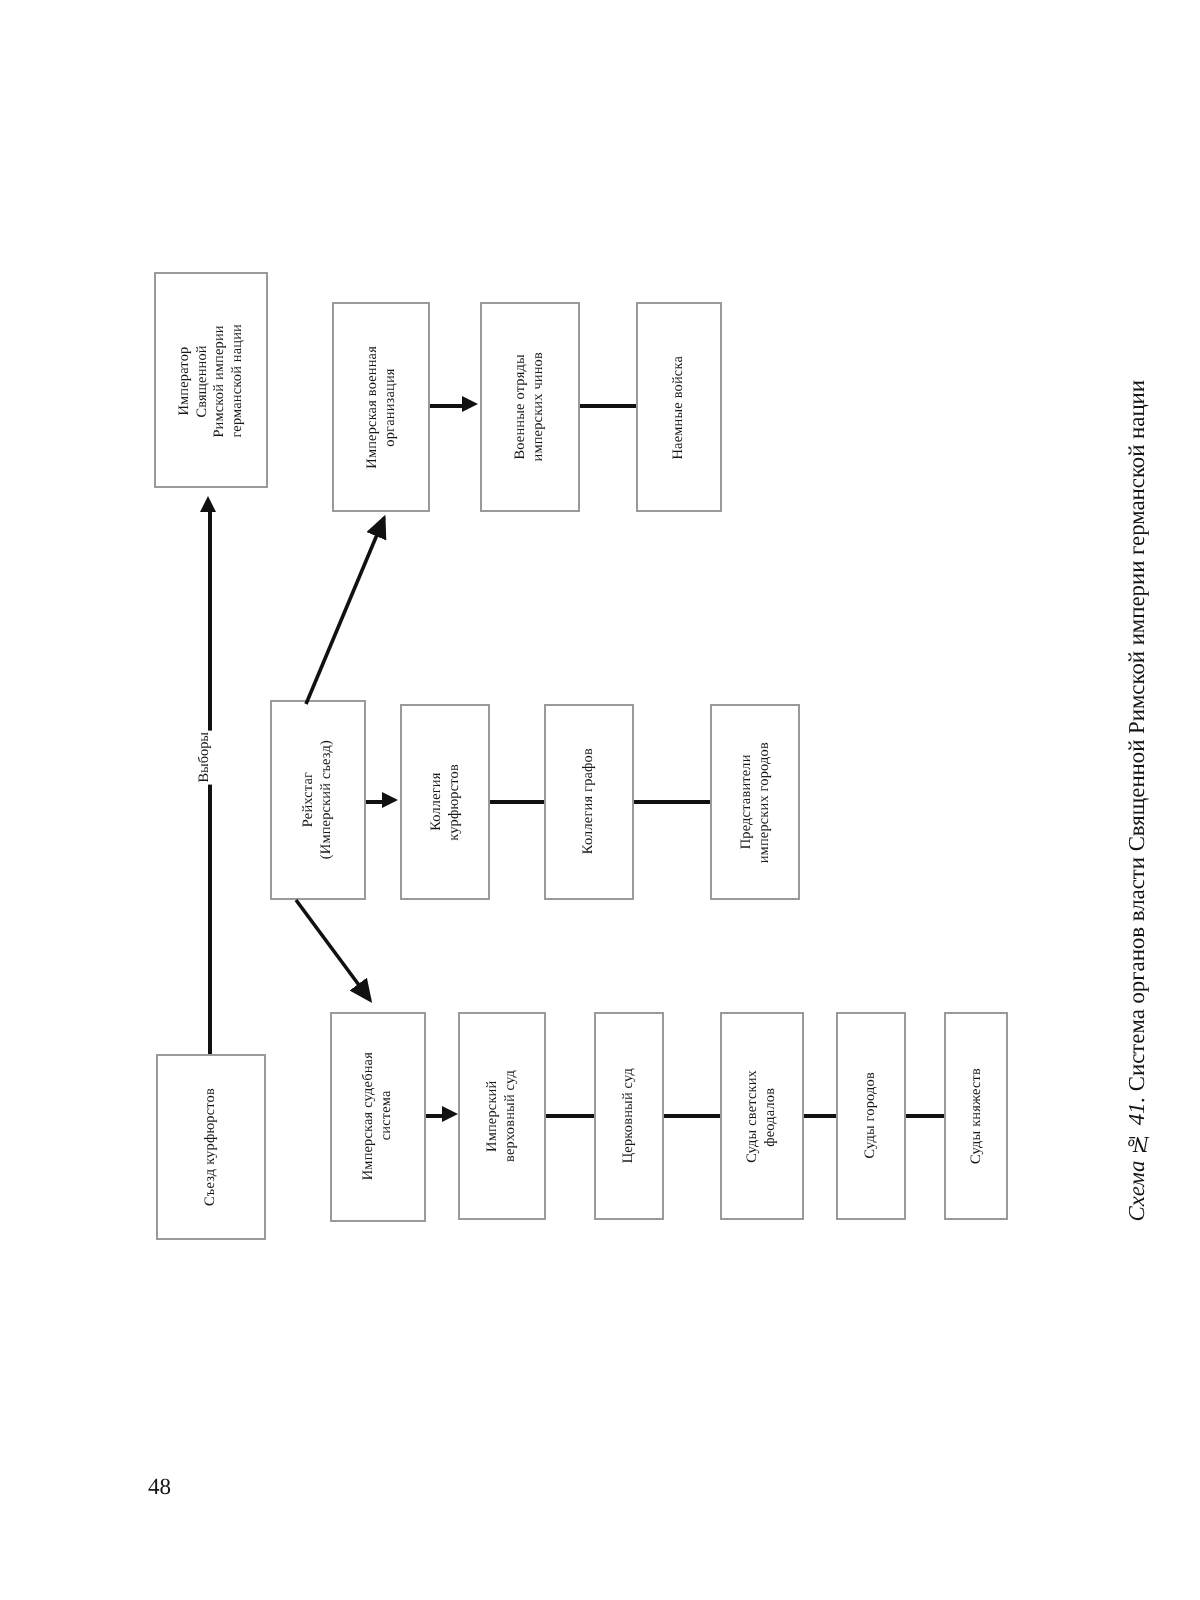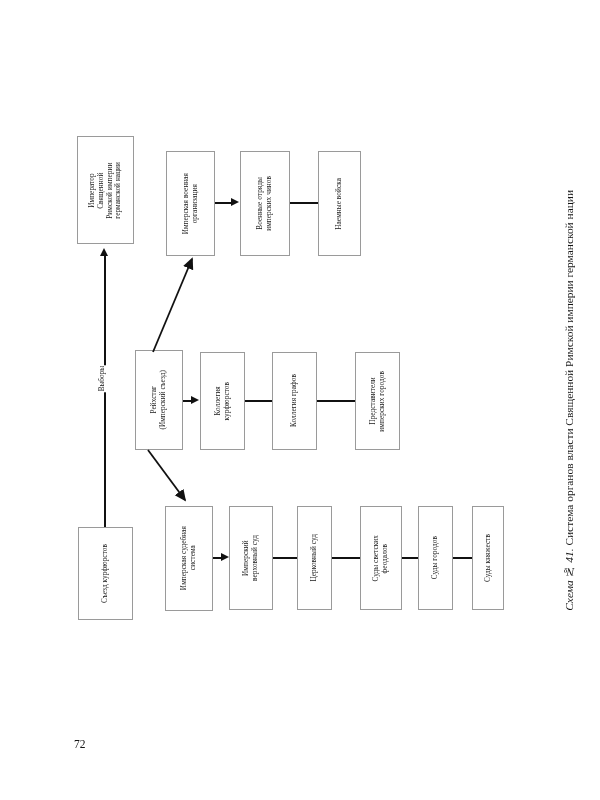--- a/index.html
+++ b/index.html
@@ -227,15 +227,15 @@
     </defs>
     <line x1="2" y1="4" x2="39" y2="54" stroke="#111111" stroke-width="1.8" marker-end="url(#ah2)"></line>
   </svg>
 
   <div id="caption">
     <div class="captxt">
       <span class="num">Схема № 41.</span><span> Система органов власти Священной Римской империи германской нации</span>
     </div>
   </div>
 
-  <div id="pagenum">72</div>
+  <div id="pagenum">48</div>
 
 </div>
 
 </body></html>

